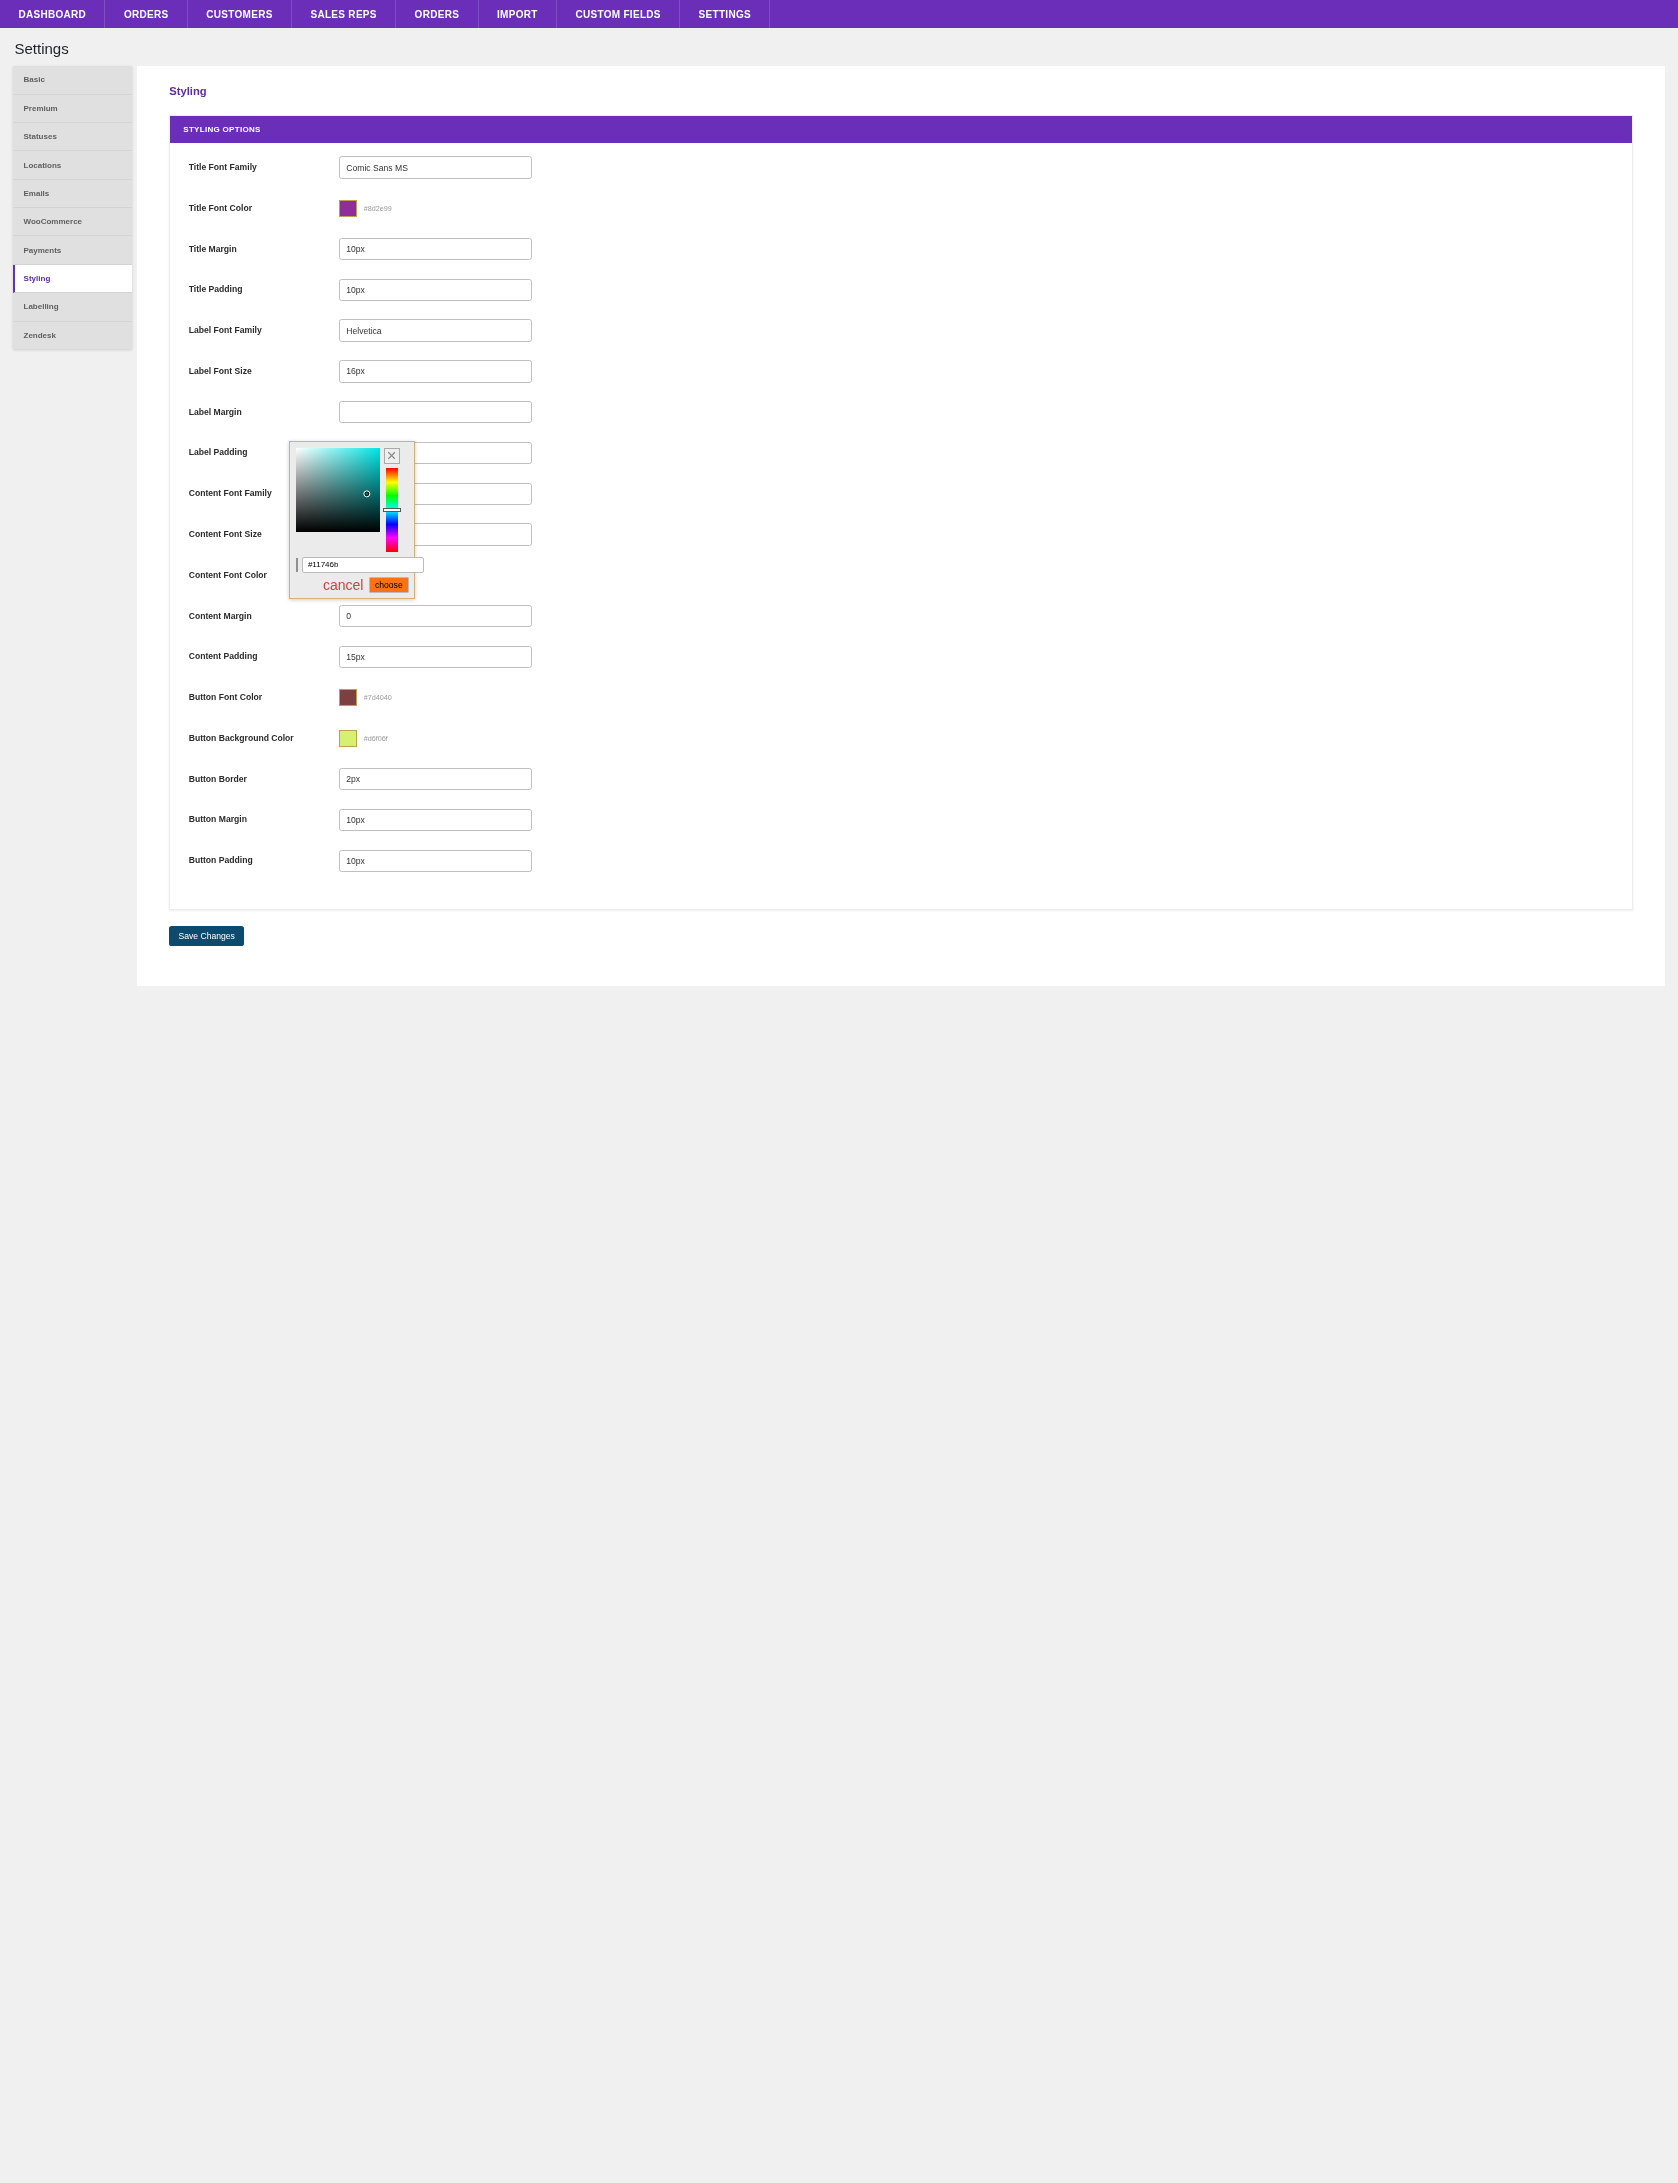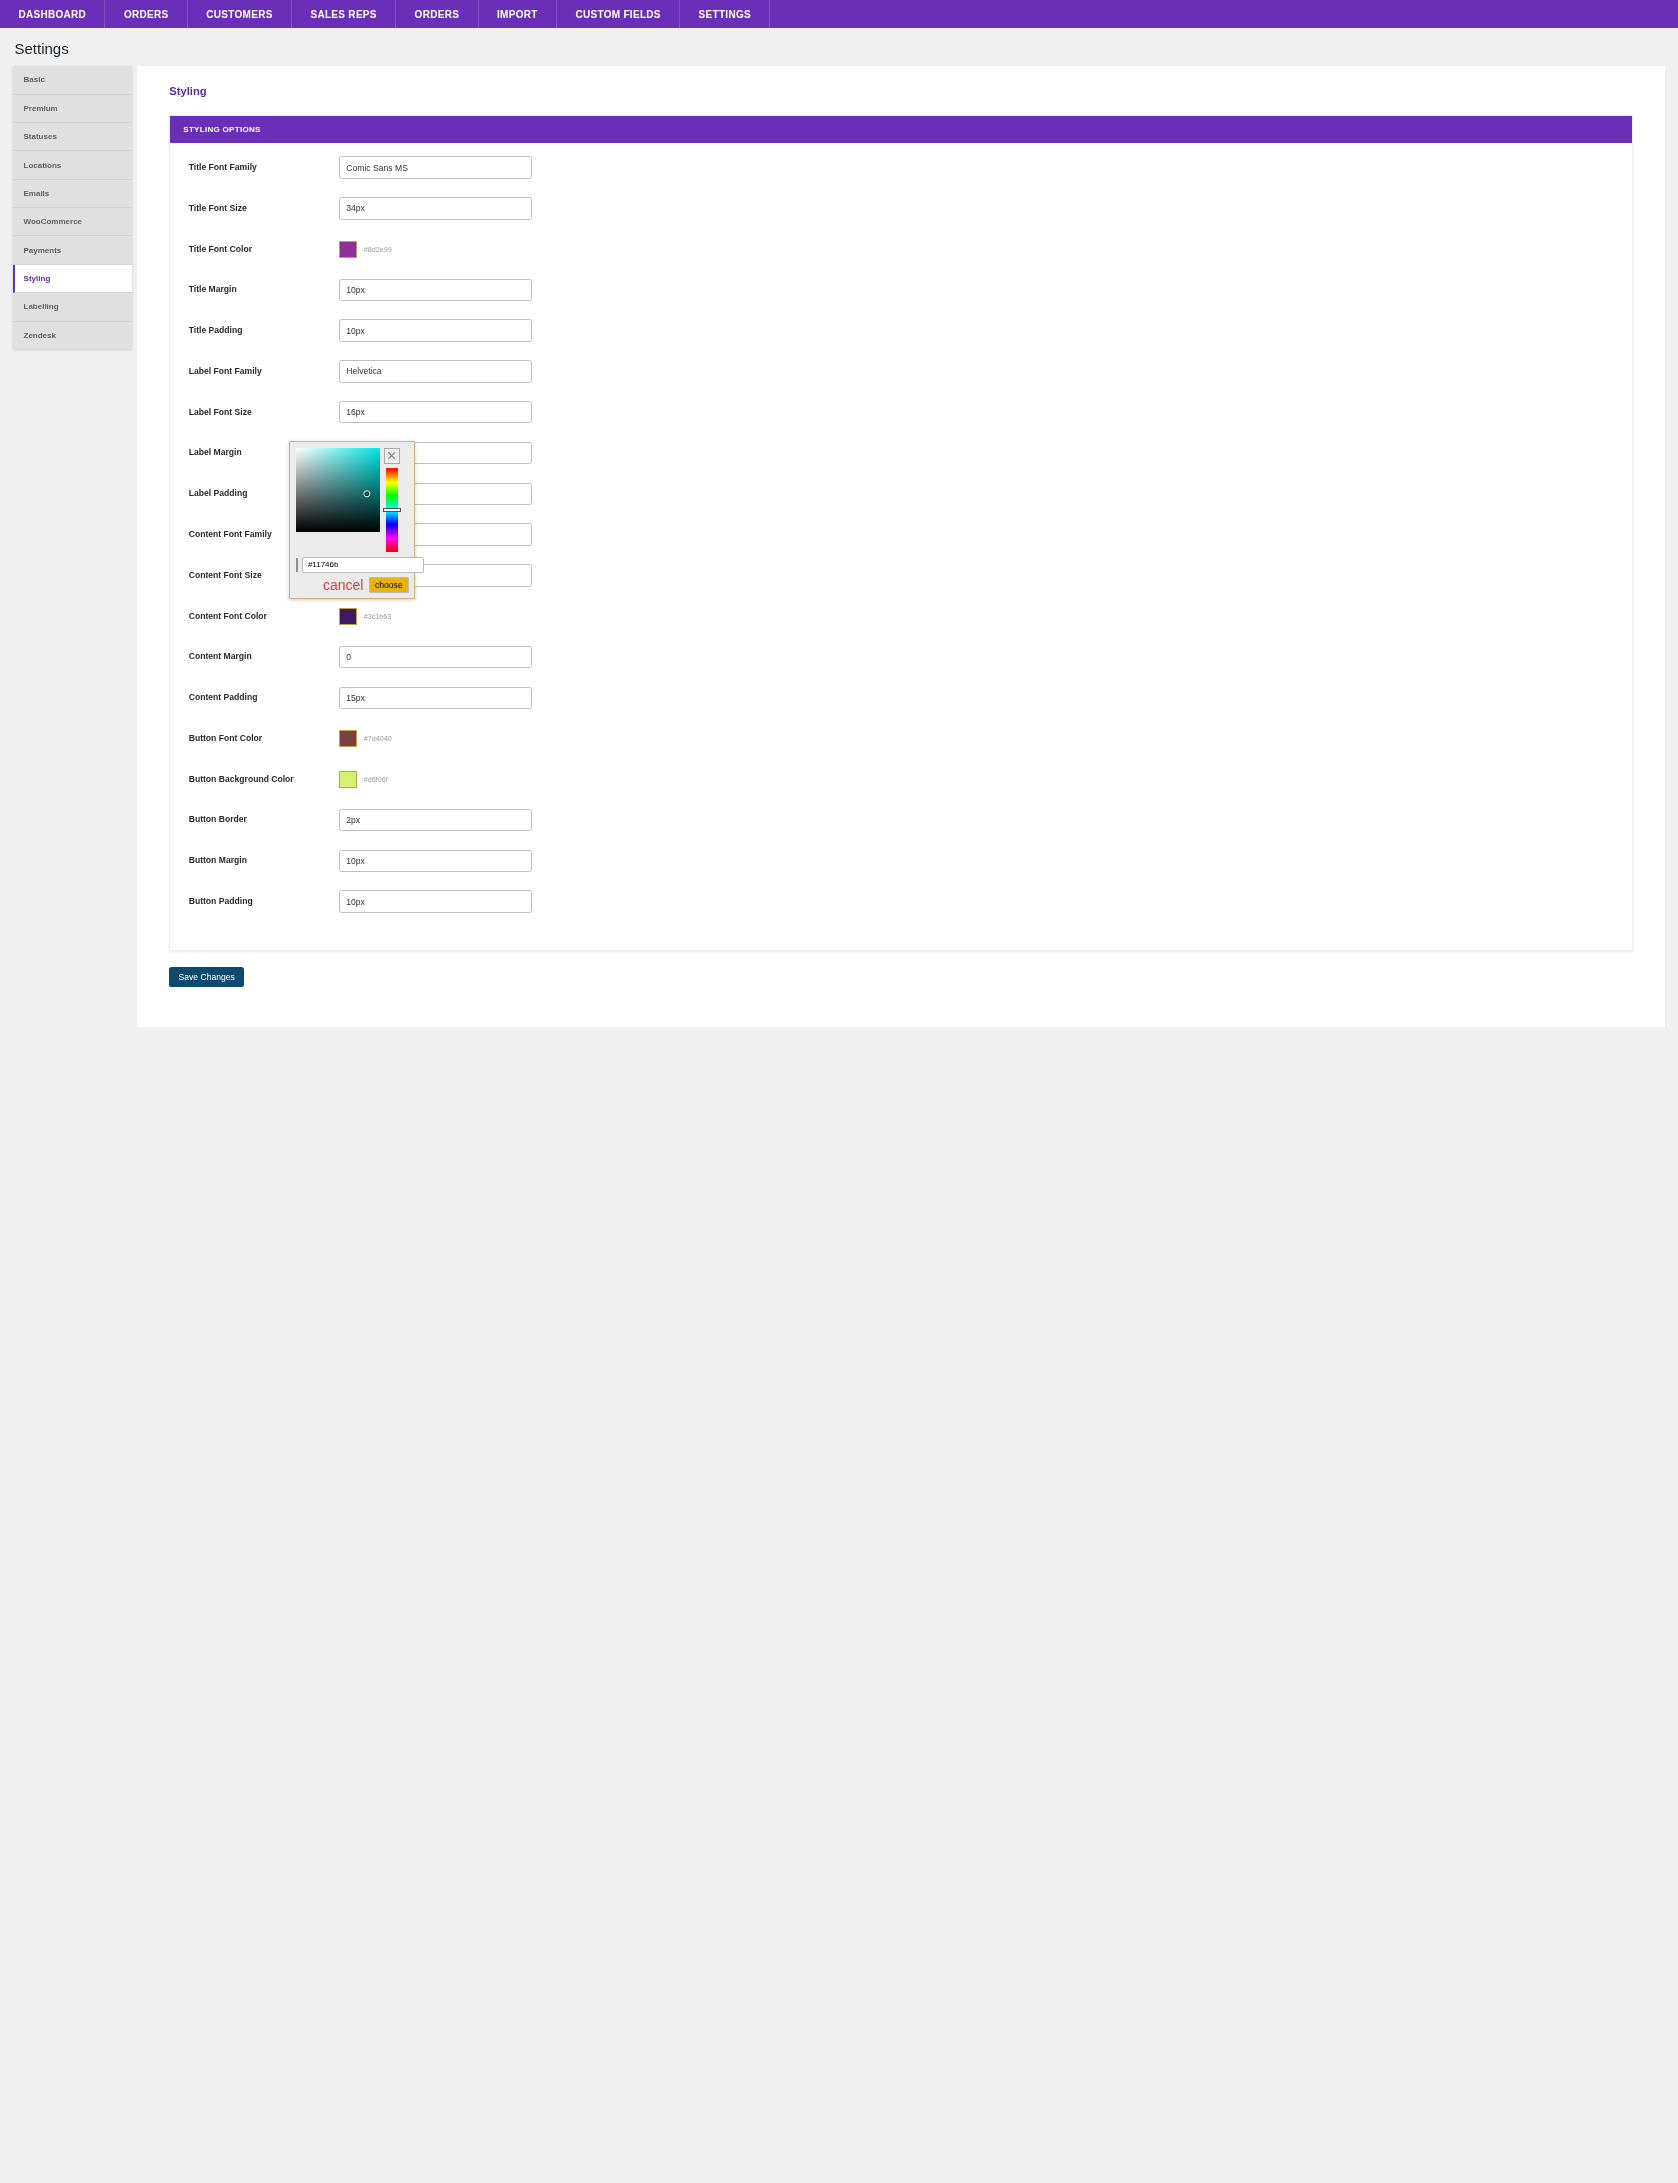--- a/index.html
+++ b/index.html
@@ -239,21 +239,21 @@
       justify-content: flex-end;
       align-items: center;
       gap: 5.3px;
     }
     .picker-cancel {
       color: #c44;
       font-size: 14px;
       cursor: pointer;
     }
     .picker-choose {
-      background: #eab308;
+      background: #f97316;
       border: 0.7px solid #bbb;
       padding: 2px 5.3px;
       font-size: 8.6px;
       cursor: pointer;
       border-radius: 1.3px;
     }
     
     
     .save-btn {
       background: #0c4a6e;
@@ -302,26 +302,20 @@
       <div class="card-header">STYLING OPTIONS</div>
       <div class="card-body">
 
         <div class="field-row">
             <div class="field-label">Title Font Family</div>
             <div class="field-input-wrap">
               <input class="text-input" value="Comic Sans MS" style="">
             </div>
           </div>
           <div class="field-row">
-            <div class="field-label">Title Font Size</div>
-            <div class="field-input-wrap">
-              <input class="text-input" value="34px" style="">
-            </div>
-          </div>
-          <div class="field-row">
             <div class="field-label">Title Font Color</div>
             <div class="field-input-wrap">
               <div class="swatch" style="background: rgb(141, 46, 153);"></div>
               <span class="swatch-hex">#8d2e99</span>
             </div>
           </div>
           <div class="field-row">
             <div class="field-label">Title Margin</div>
             <div class="field-input-wrap">
               <input class="text-input" value="10px" style="">

